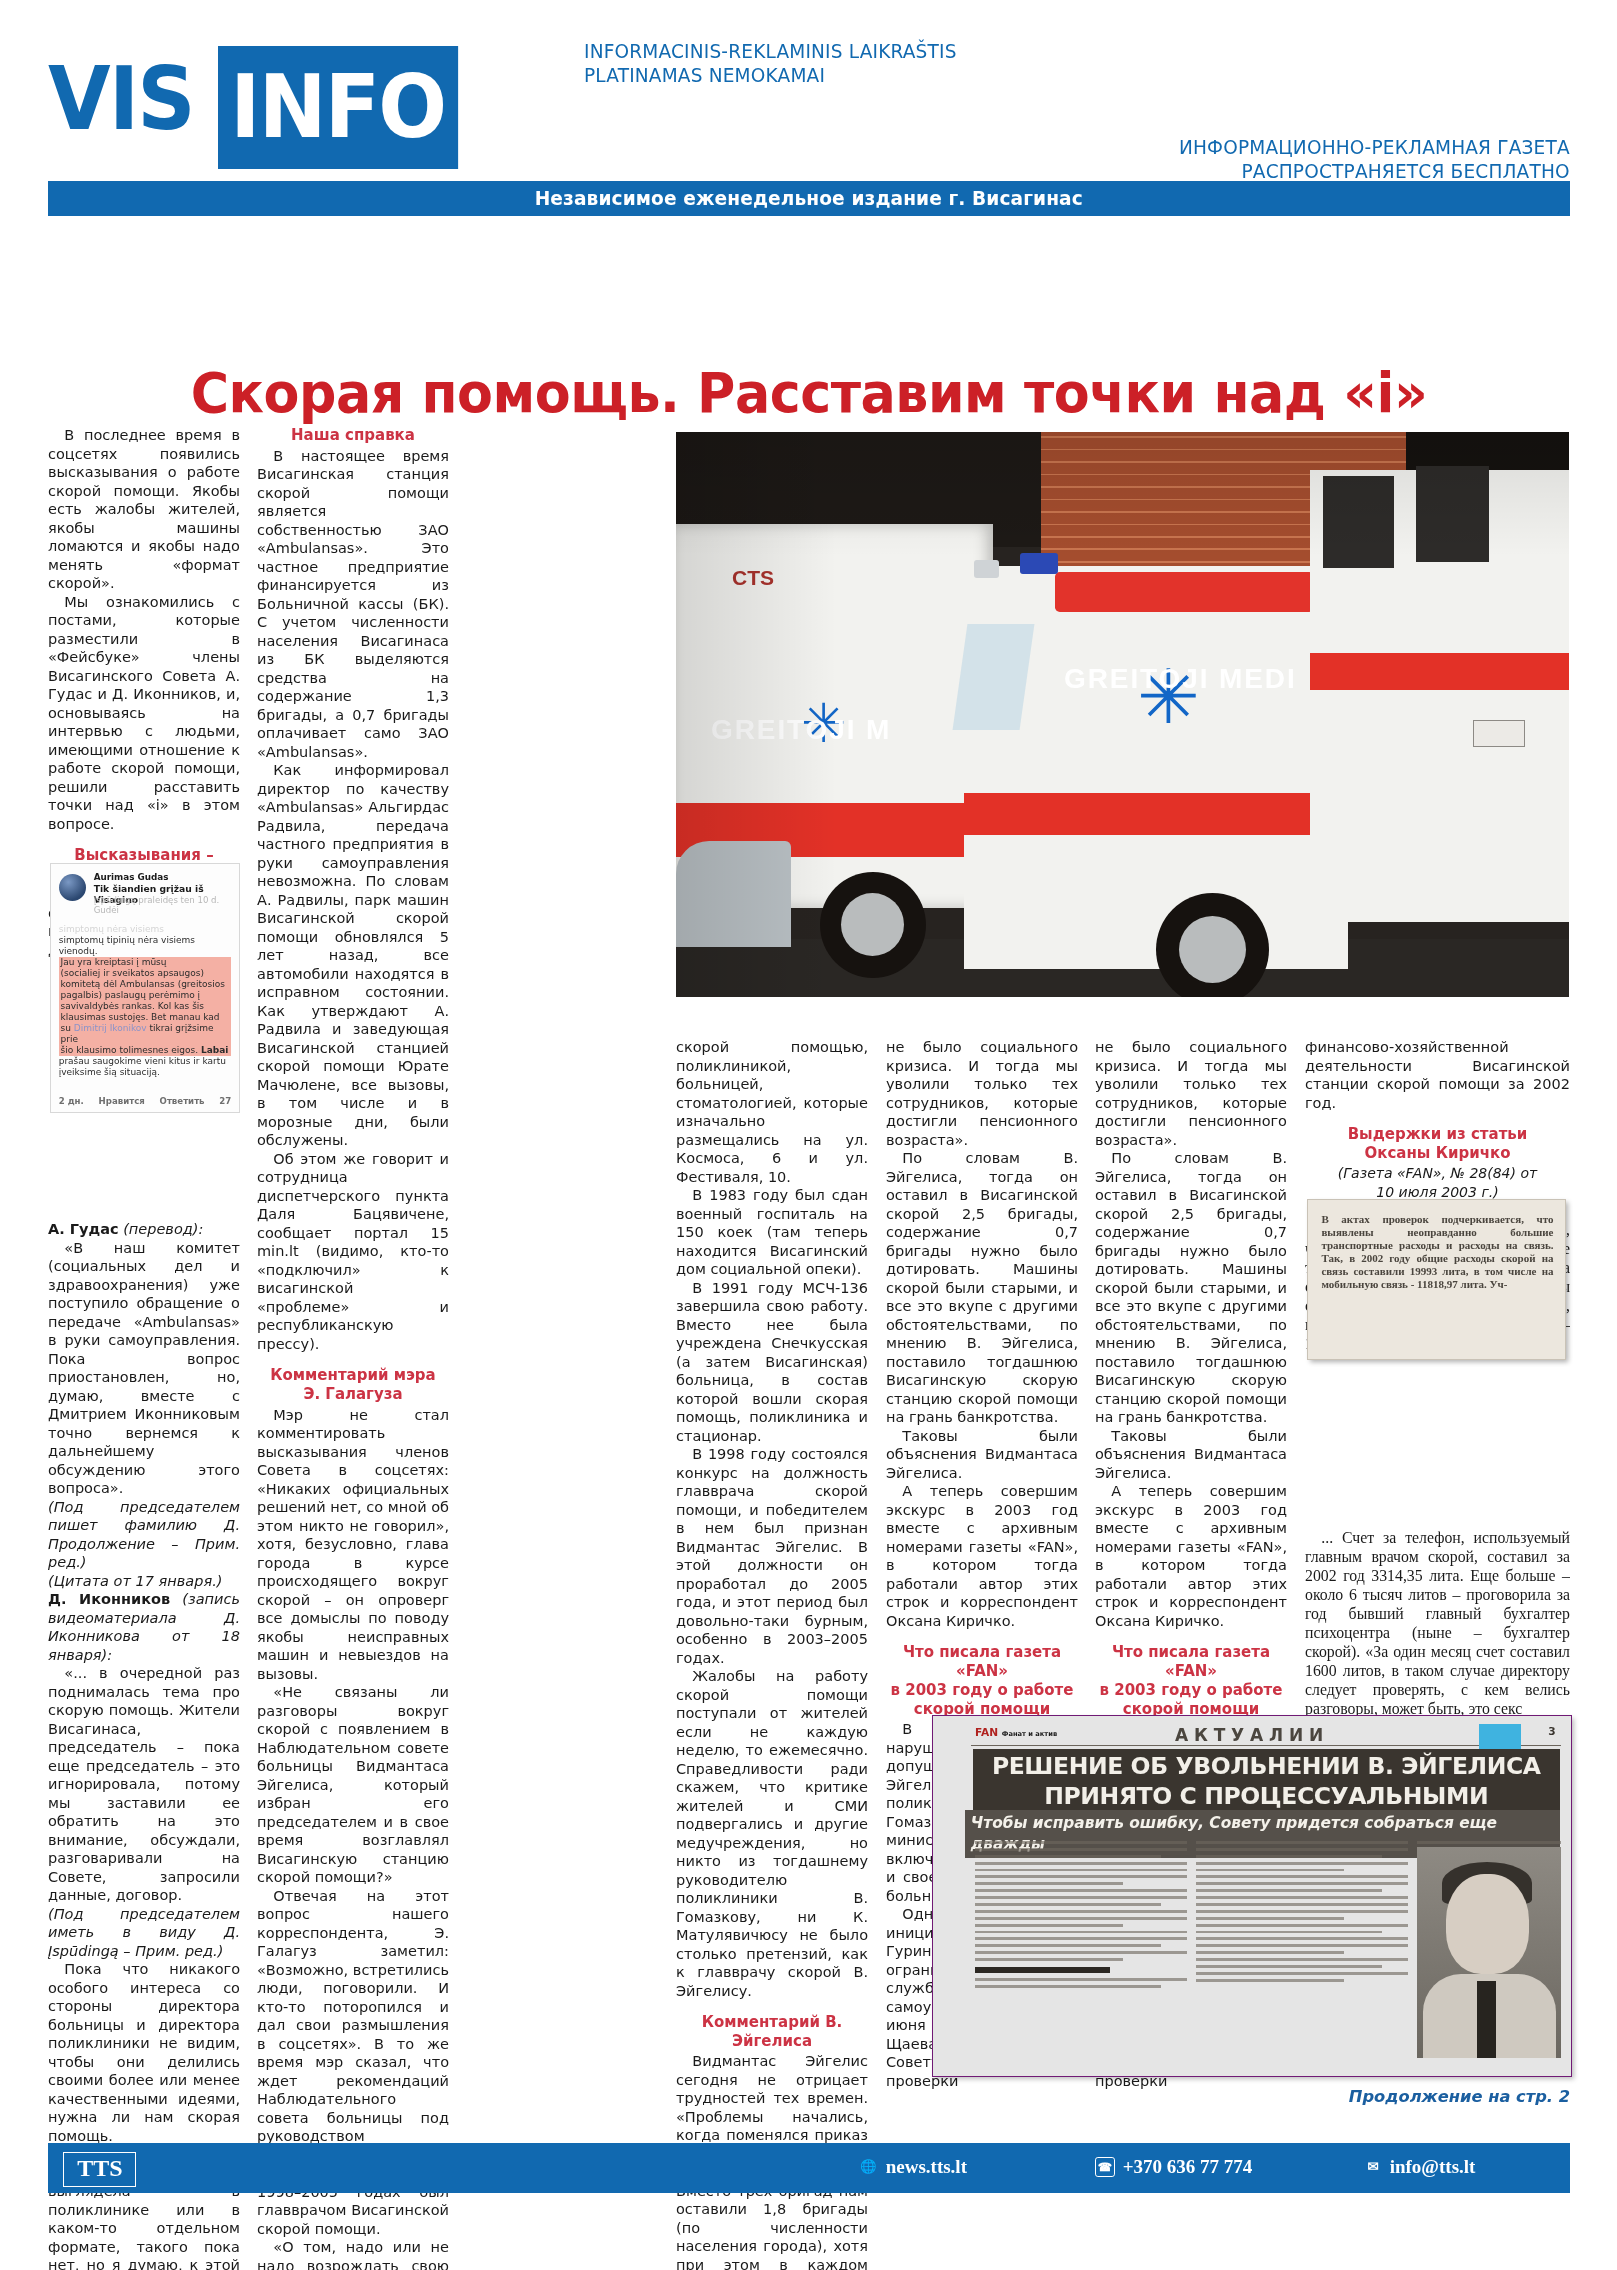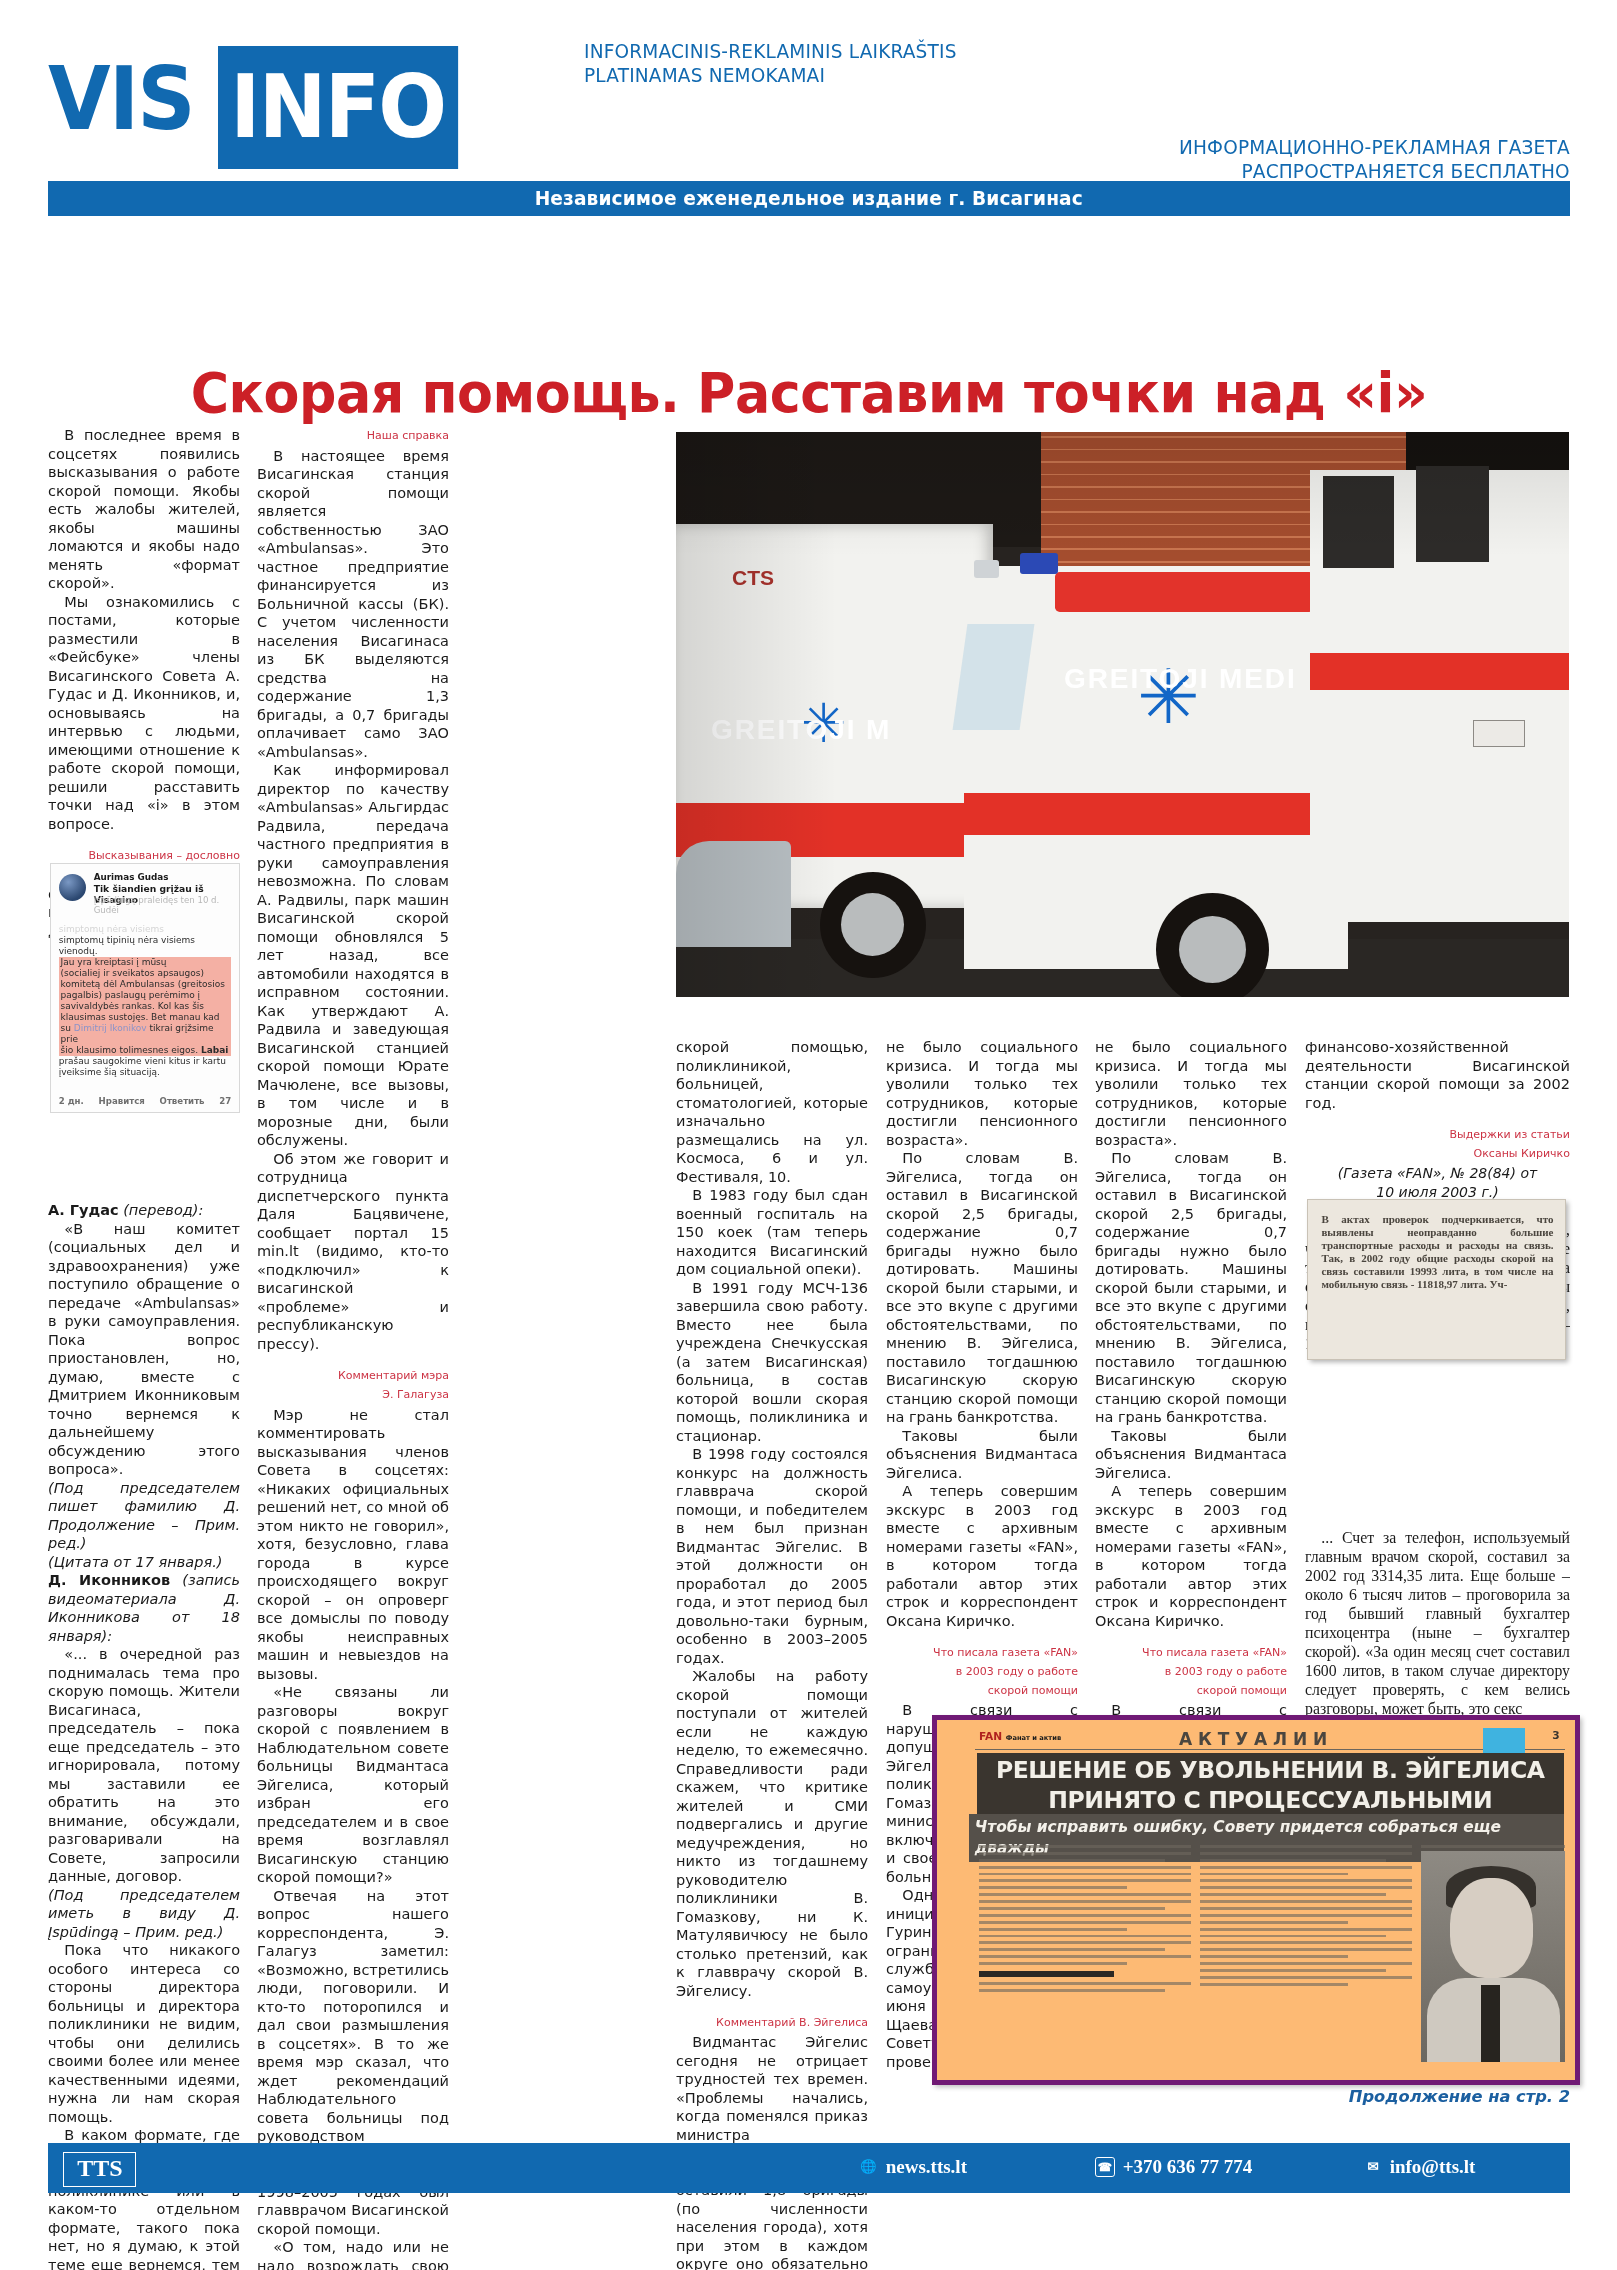--- a/index.html
+++ b/index.html
@@ -65,22 +65,22 @@
     transform:scaleX(0.95);transform-origin:center top;
   }
 
   
   .col{position:absolute;font-size:14.5px;line-height:18.5px;color:#1a1a1a;
        text-align:justify;}
   .col p{margin:0;text-indent:16.3px;}
   .col p.noind{text-indent:0;}
   .lead{font-weight:normal;text-indent:16.3px;margin:0 0 11.5px 0;}
   h3.sub{
-    margin:12.5px 0 1.9px 0;text-align:right;color:#cc3344;
-    font-size:11px;line-height:19px;font-weight:normal;text-indent:0;
+    margin:12.5px 0 1.9px 0;text-align:center;color:#cc3344;
+    font-size:15px;line-height:19px;font-weight:bold;text-indent:0;
   }
   .ital{font-style:italic;}
   .small-ital{font-style:italic;font-size:14px;}
   .serif{font-family:"Liberation Serif", serif;font-size:15.8px;line-height:19px;}
 
   #c1{left:48px;  top:426px; width:192px;}
   #c2{left:257px; top:426px; width:192px;}
 
   
   #d1{left:676px; top:1038px;width:192px;}
@@ -137,21 +137,21 @@
   .rim{position:absolute;border-radius:50%;background:#b9bcbd;}
   .ground{position:absolute;left:0;bottom:0;width:893px;height:58px;background:#2a2724;}
   .car{position:absolute;left:0;bottom:50px;width:115px;height:106px;background:#b9c0c4;border-radius:33px 5.8px 0 0;}
   .ph-shade{position:absolute;inset:0;background:
      linear-gradient(180deg,rgba(0,0,0,.10),rgba(0,0,0,0) 22%),
      linear-gradient(90deg,rgba(0,0,0,.12),rgba(0,0,0,0) 18%);}
 
   
   .clip{
     position:absolute;left:932px;top:1715px;width:638px;height:360px;
-    background:#fdba74;border:5px solid #701a75;overflow:hidden;
+    background:#e5e5e5;border:1px solid #701a75;overflow:hidden;
     box-shadow:2.9px 2.9px 4.8px rgba(0,0,0,.25);
   }
   .clip-top{position:absolute;left:38px;top:9.6px;right:9.6px;height:19px;
     border-bottom:1px solid #6c655c;}
   .clip-fan{position:absolute;left:42px;top:9.6px;font-size:10.6px;font-weight:bold;color:#1b1b1b;}
   .clip-fan b{color:#b0221f;}
   .clip-act{position:absolute;left:0;right:0;top:8.6px;text-align:center;
     font-size:17px;font-weight:bold;letter-spacing:5.8px;color:#4b463f;}
   .clip-h1{position:absolute;left:40px;top:33px;right:11.5px;
     background:#3a352f;color:#f2efe8;font-weight:bold;font-size:23.5px;line-height:27px;

